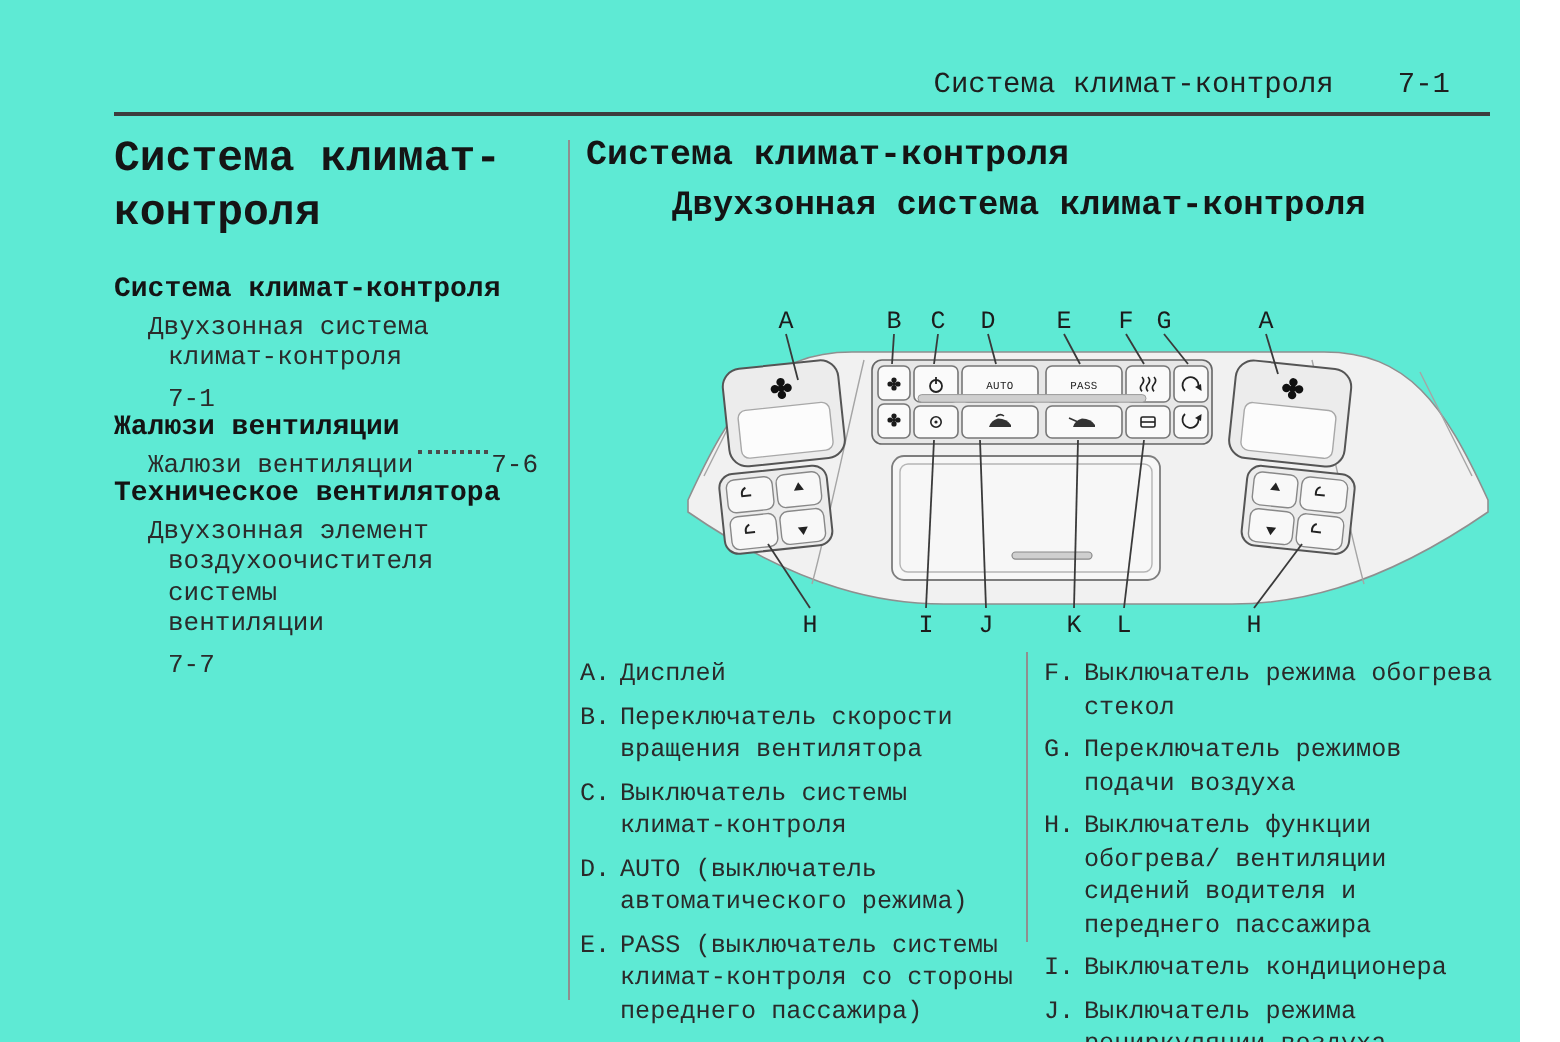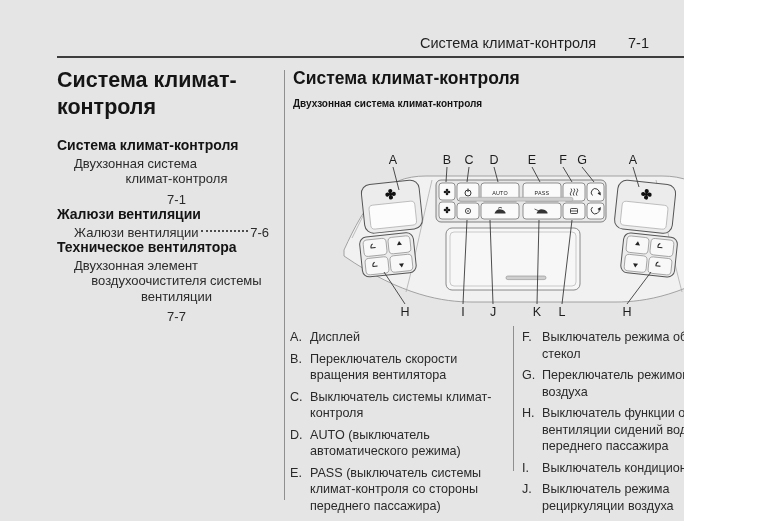--- a/index.html
+++ b/index.html
@@ -1,45 +1,45 @@
 <!DOCTYPE html>
 <html><head>
 <meta charset="utf-8">
 <style>
   * { margin:0; padding:0; box-sizing:border-box; }
   html,body { background:#fff; }
   body { width:780px; height:521px; font-family:"Liberation Sans", sans-serif; color:#262626; }
-  #page { position:relative; width:684px; height:521px; background:#e5e5e5; overflow:hidden; }
+  #page { position:relative; width:760px; height:521px; background:#5eead4; overflow:hidden;font-family:Liberation Mono, monospace; }
 
   
   .running-header { position:absolute; top:35px; right:35px; display:flex; align-items:baseline; gap:32px;
                     font-size:14.5px; color:#1f1f1f; }
   .header-rule { position:absolute; top:56px; left:57px; width:688px; height:2px; background:#3d3d3d; }
 
   
   .doc-title { position:absolute; top:67px; left:57px; width:218px; font-size:21.5px; font-weight:bold;
                line-height:27px; color:#151515; }
   .toc { position:absolute; top:138px; left:57px; width:212px; font-size:13px; line-height:15.5px; color:#2b2b2b; }
   .toc-section { }
   .toc-section:first-child { margin-top:0; }
   .toc-heading { font-size:14px; font-weight:bold; color:#141414; margin-bottom:2px; }
-  .toc-line { display:flex; align-items:center; }
+  .toc-line { display:flex; align-items:flex-start; }
   .ind1 { padding-left:17px; }
   .ind2 { padding-left:27px;flex-direction:column; }
   .toc-leader { flex:1; border-bottom:2px dotted #4c4c4c; margin:0 2px 3px 2px; }
   .toc-page { white-space:nowrap; }
 
   
   .main-divider { position:absolute; top:70px; left:284px; width:1px; height:430px; background:#8f8f8f; }
   .legend-divider { position:absolute; top:326px; left:513px; width:1px; height:145px; background:#8f8f8f; }
 
   
   .content { position:absolute; top:68px; left:293px; width:452px; }
   .content h2 { font-size:17.5px; font-weight:bold; color:#141414; line-height:20px; }
-  .content h3 { font-size:10px; font-weight:bold; color:#141414; margin-top:7px; line-height:18px; }
+  .content h3 { font-size:17px; font-weight:bold; color:#141414; margin-top:7px; line-height:18px;margin-left:43px; }
   .content .intro { margin-top:5px; font-size:12.6px; line-height:15.8px; color:#2a2a2a; }
 
   
   .diagram { position:absolute; top:150px; left:338px; width:412px; height:170px; }
   .diagram text.callout { font-size:12.5px; fill:#1c1c1c; }
   .diagram text.btn-label { font-size:5.4px; fill:#222; letter-spacing:.2px; }
 
   
   .legend { position:absolute; top:329px; font-size:12.6px; line-height:16.5px; color:#2a2a2a; }
   .legend.left { left:290px; width:218px; }

